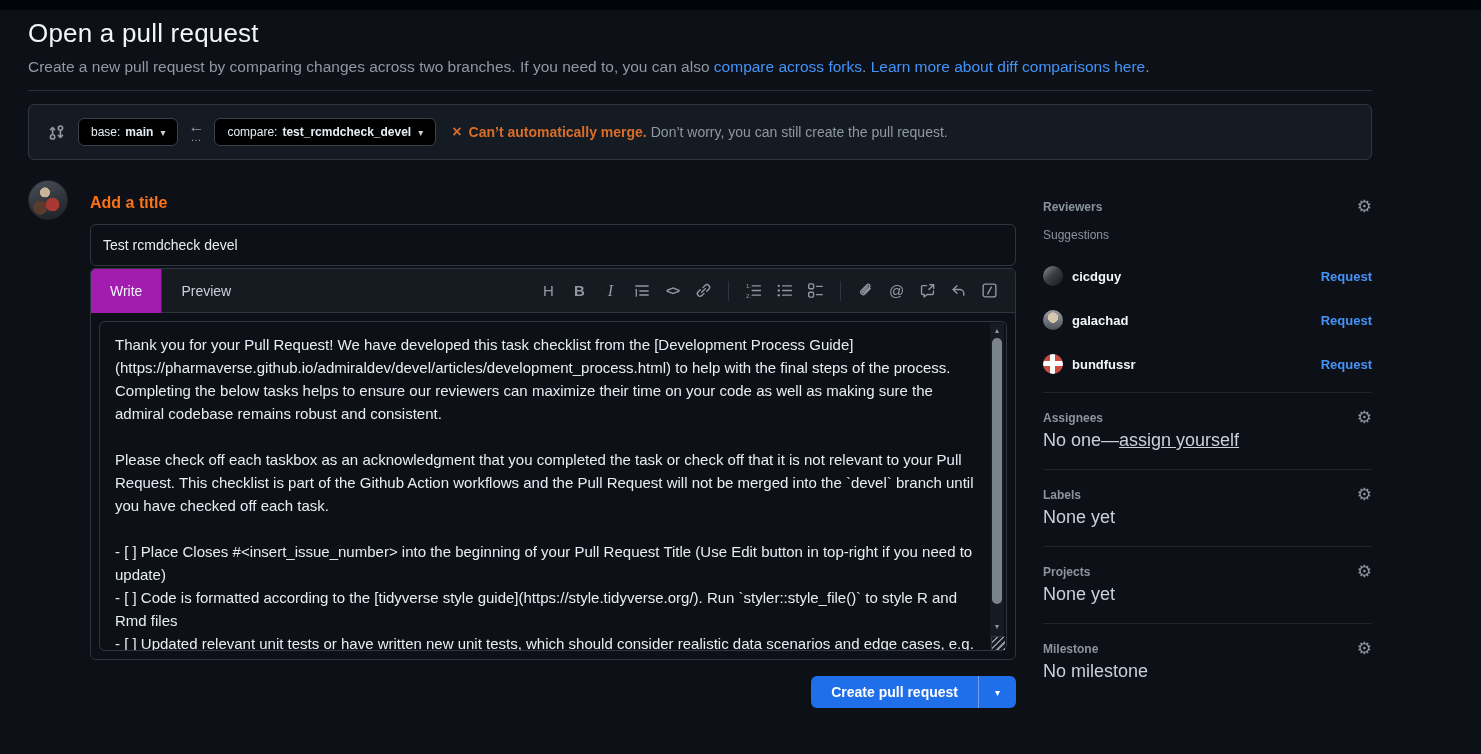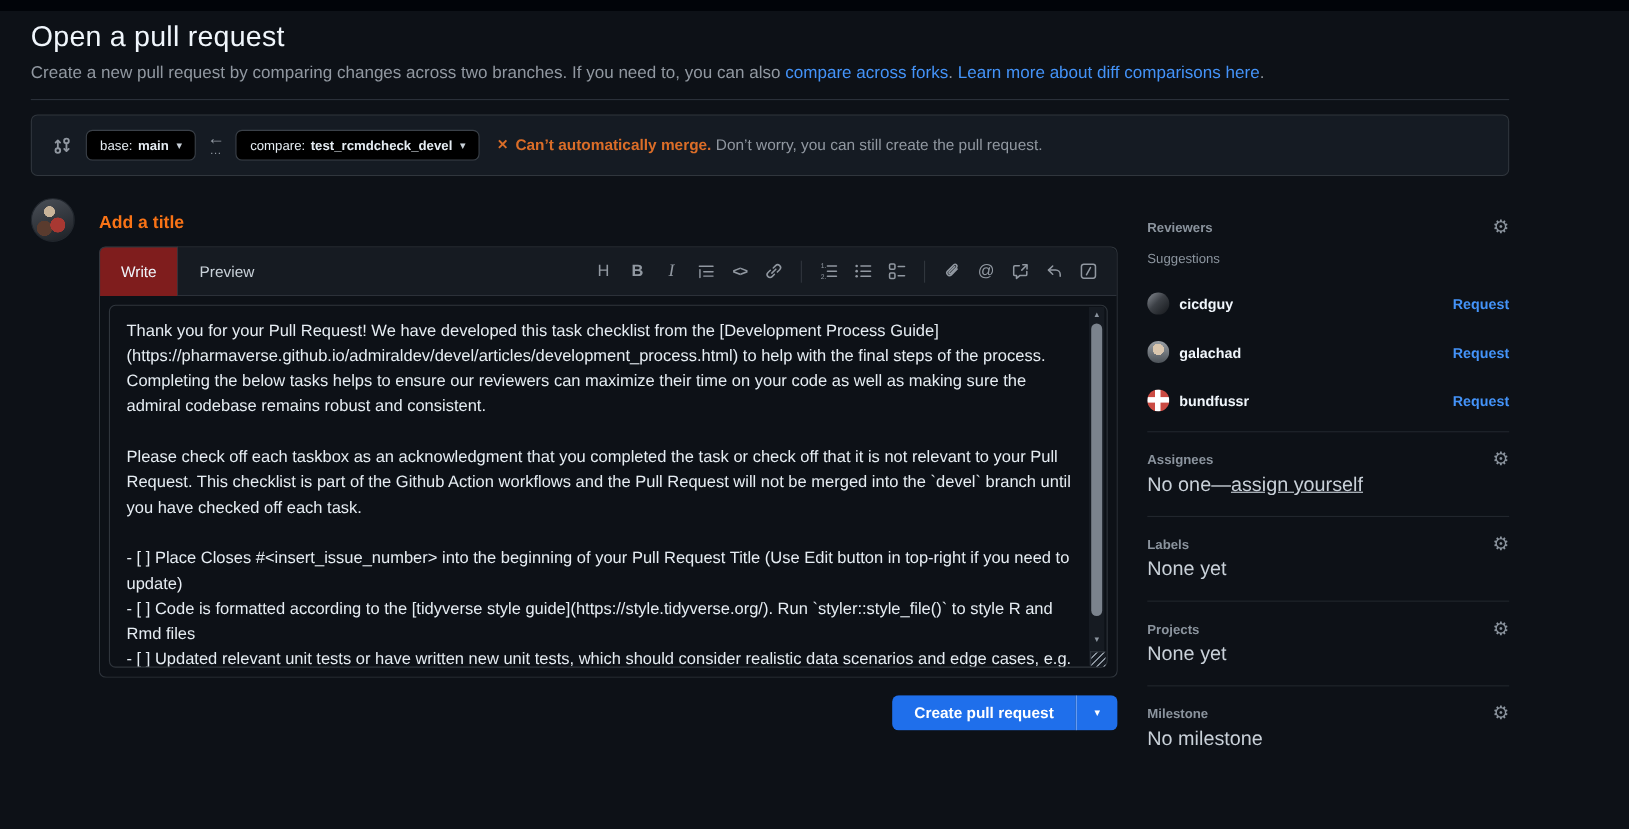--- a/index.html
+++ b/index.html
@@ -47,21 +47,21 @@
     border-radius:6px; color:#e6edf3; font-size:14px; padding:0 12px;
     font-family:"Liberation Sans", sans-serif; }
   .desc-label { margin-top:24px; }
 
   
   .editor { border:1px solid #30363d; border-radius:6px; margin-top:2px; }
   .editor-header { height:44px; background:#161b22; border-bottom:1px solid #30363d;
     border-radius:6px 6px 0 0; display:flex; align-items:stretch; }
   .tab { border:none; background:transparent; color:#c9d1d9; font-size:14px; padding:0 19px;
     cursor:pointer; font-family:"Liberation Sans", sans-serif; }
-  .tab.active { background:#7f1d1d; color:#f0f6fc; border:1px solid #30363d; border-bottom:none;
+  .tab.active { background:#a21caf; color:#f0f6fc; border:1px solid #30363d; border-bottom:none;
     border-radius:6px 0 0 0; margin:-1px 0 -1px -1px; }
   .md-toolbar { margin-left:auto; display:flex; align-items:center; padding-right:10px; }
   .tb-btn { width:31px; height:30px; display:flex; align-items:center; justify-content:center;
     background:transparent; border:none; color:#9198a1; cursor:pointer; font-size:15px;
     font-family:"Liberation Sans", sans-serif; }
   .tb-btn.bold { font-weight:800; font-size:15px; }
   .tb-btn.italic { font-style:italic; font-family:"Liberation Serif", serif; font-size:16px; }
   .tb-btn.code { font-size:13px; font-weight:700; letter-spacing:-1px; }
   .tb-btn.mention { font-size:15px; }
   .tb-sep { width:1px; height:20px; background:#30363d; margin:0 9px; }
@@ -151,20 +151,21 @@
     </span>
   </div>
 
   <div class="pr-layout">
     <div class="avatar-col">
       <div class="avatar-main"></div>
     </div>
 
     <div class="main-col">
       <div class="section-label">Add a title</div>
+      <input class="title-input" type="text" value="Test rcmdcheck devel" style="">
 
 
       <div class="editor">
         <div class="editor-header">
           <button class="tab active">Write</button>
           <button class="tab">Preview</button>
           <div class="md-toolbar">
             <button class="tb-btn">H</button>
             <button class="tb-btn bold">B</button>
             <button class="tb-btn italic">I</button>

